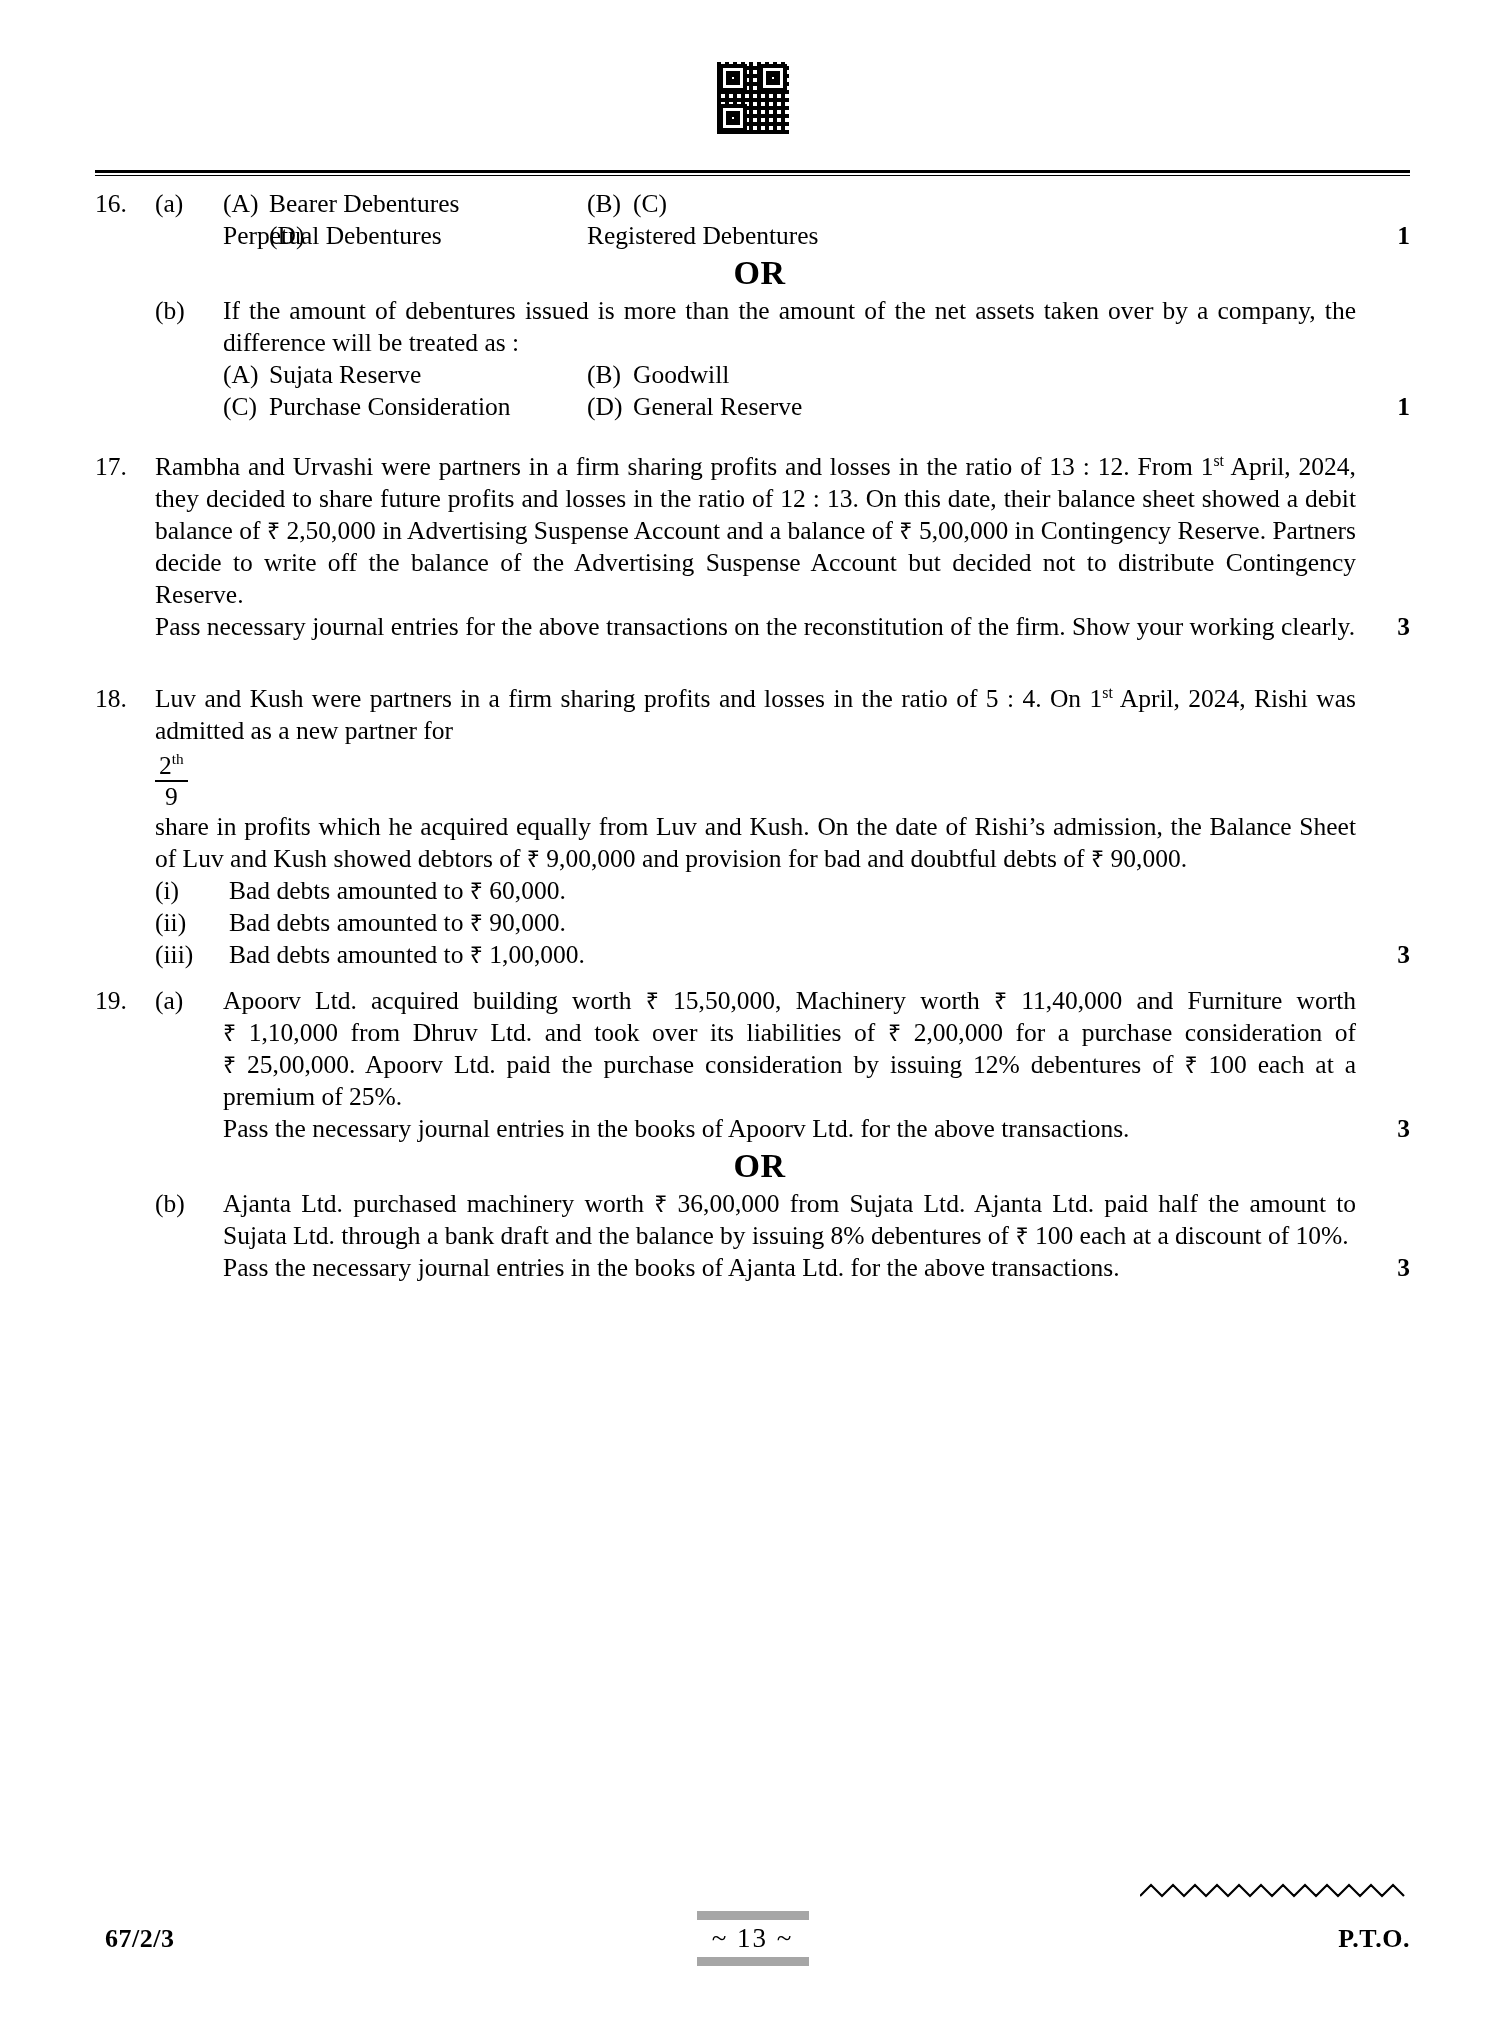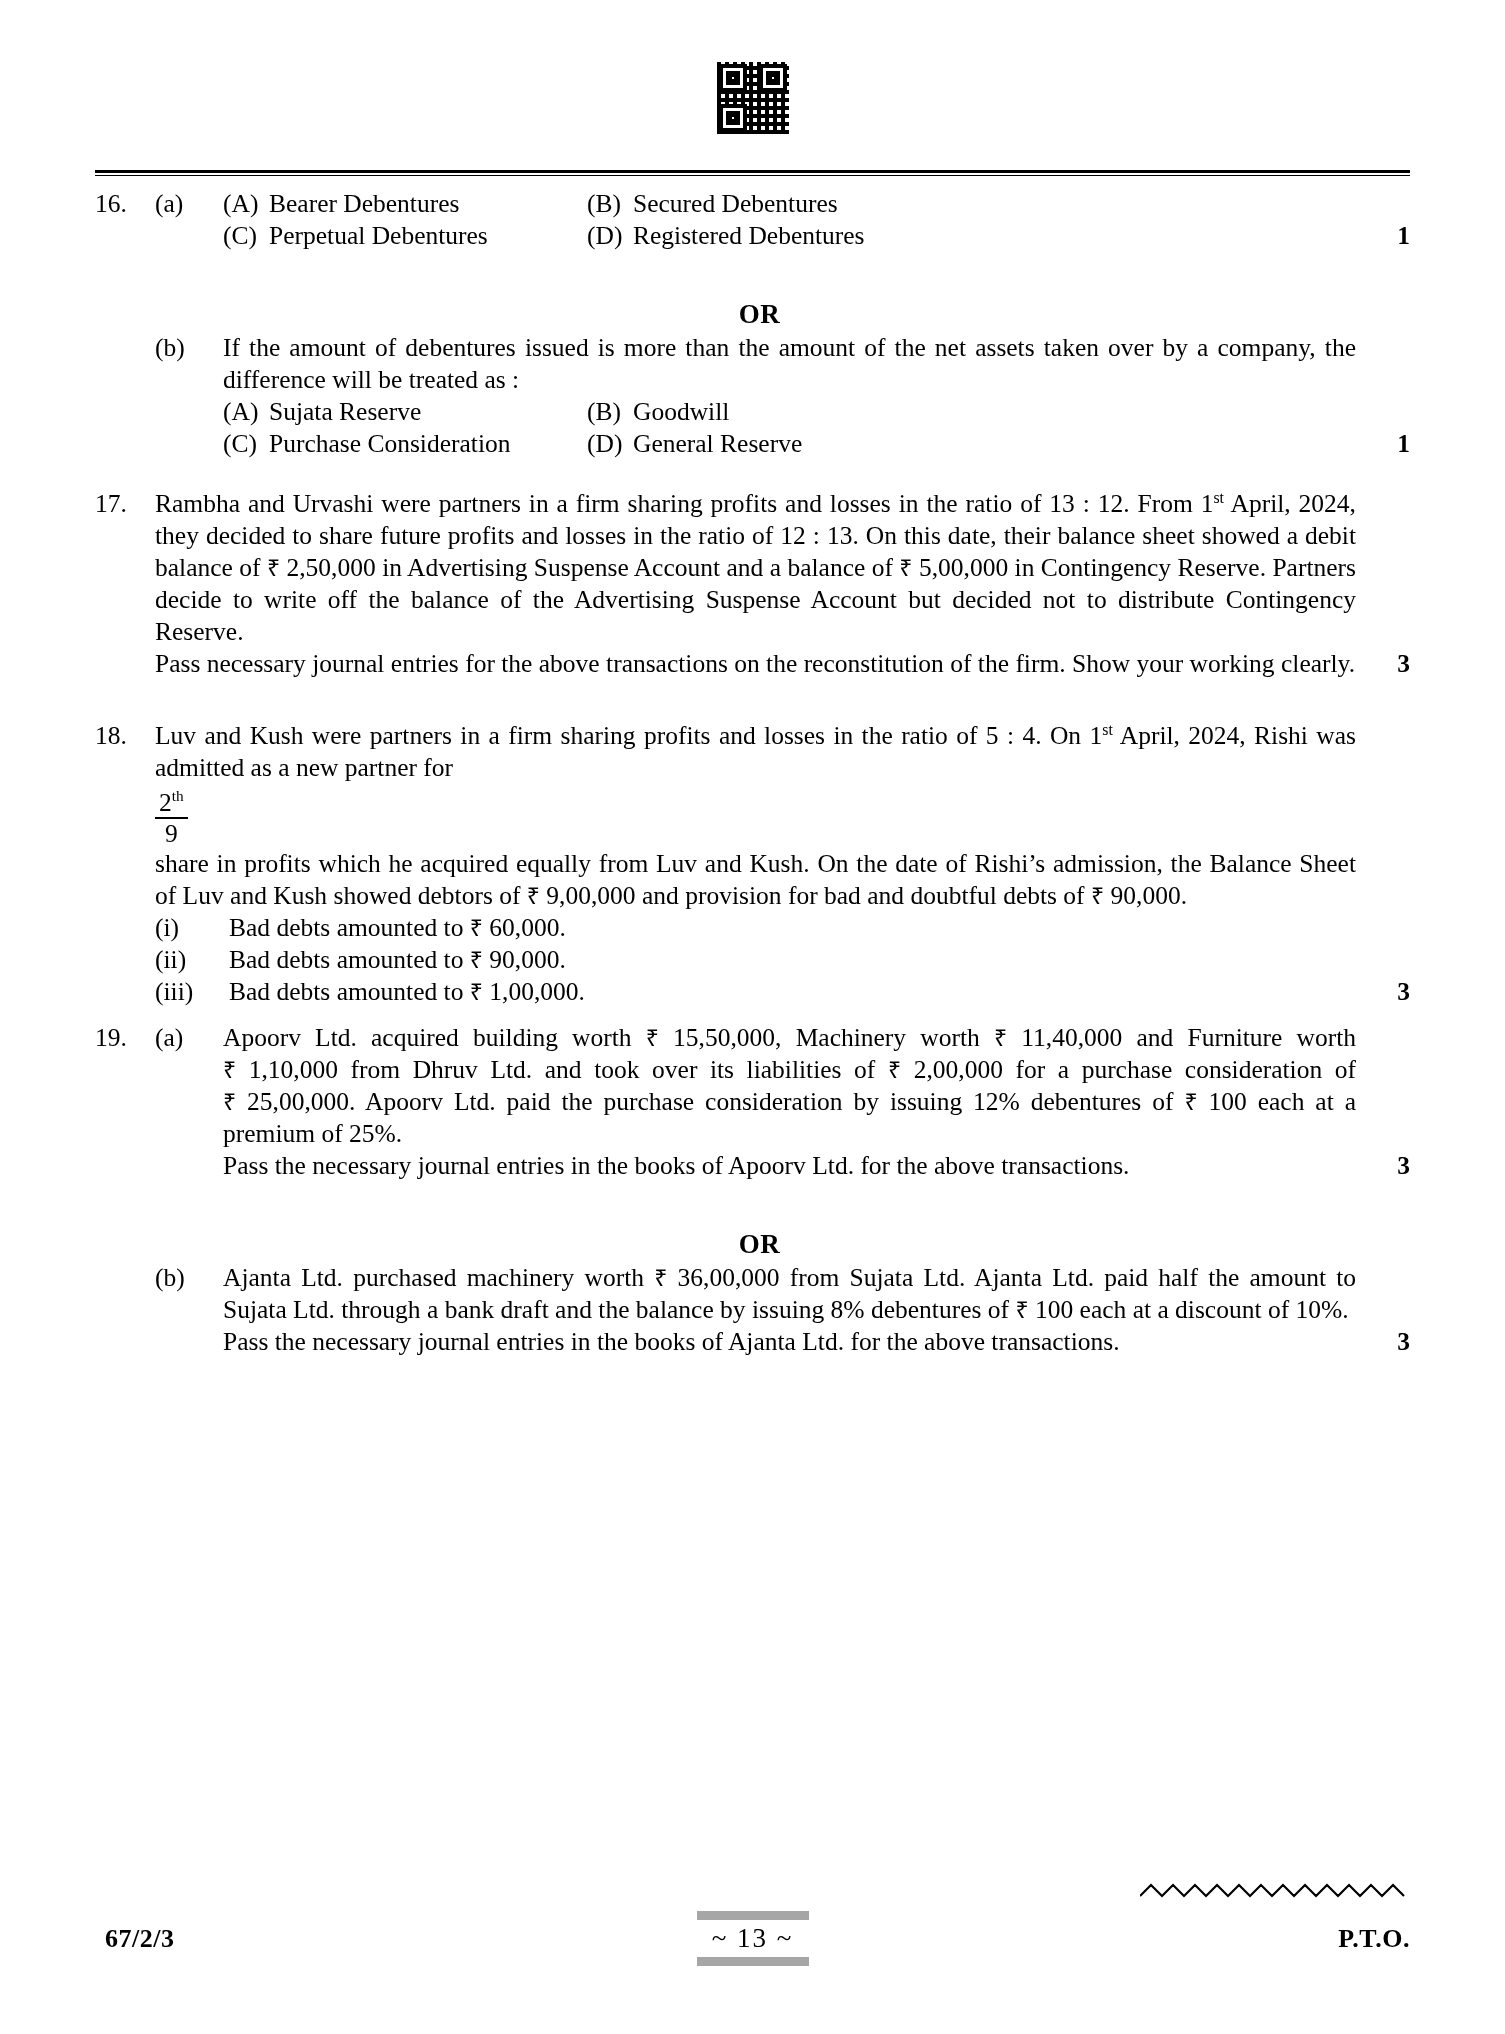--- a/index.html
+++ b/index.html
@@ -108,23 +108,22 @@
     font-size: 25.5px;
     align-self: flex-end;
   }
   .marks.blank { visibility: hidden; }
 
   .just { text-align: justify; text-align-last: left; }
 
   .or {
     text-align: center;
     font-weight: bold;
-    font-size: 27px;
+    font-size: 34px;
     letter-spacing: 0.5px;
-    margin-top: 46px;
   }
   .or-indent { margin-left: -60px; }
 
   
   .opts {
     display: grid;
     grid-template-columns: 46px 318px 46px auto;
     column-gap: 0;
     row-gap: 0;
   }
@@ -241,21 +240,20 @@
   <div class="content">
 
     <div class="qrow">
       <div class="qnum">16.</div>
       <div class="qsub">(a)</div>
       <div class="qbody">
         <div class="opts">
           <span>(A)</span>
           <span>Bearer Debentures</span>
           <span>(B)</span>
-          <span>Secured Debentures</span>
           <span>(C)</span>
           <span>Perpetual Debentures</span>
           <span>(D)</span>
           <span>Registered Debentures</span>
         </div>
       </div>
       <div class="marks">1</div>
     </div>
 
     <div class="qrow">

